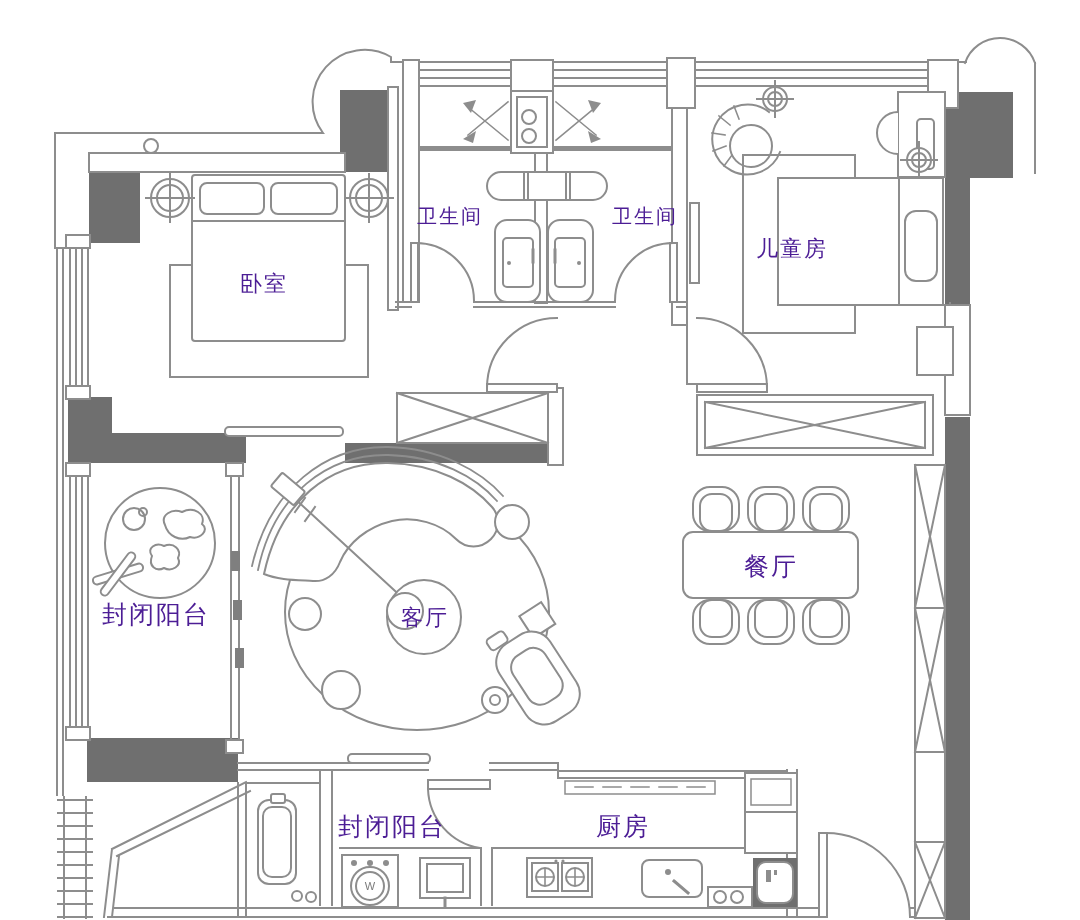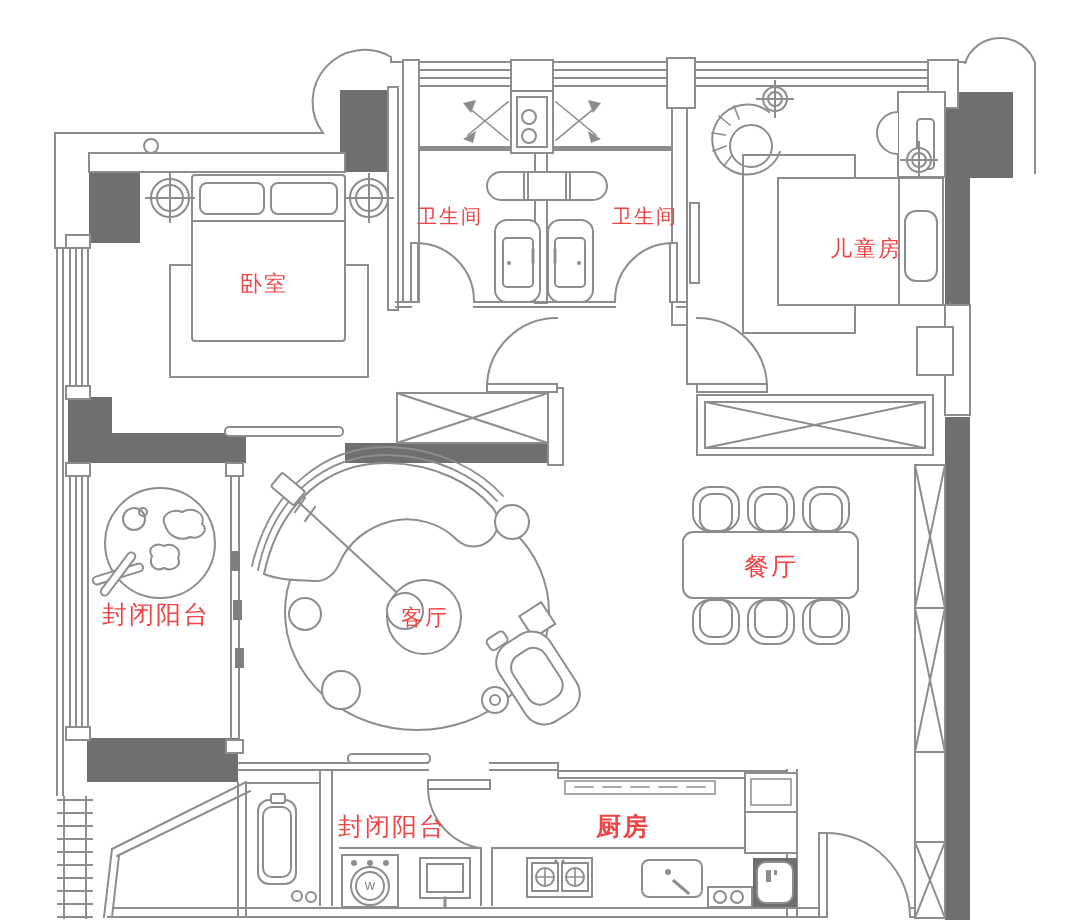--- a/index.html
+++ b/index.html
@@ -1,21 +1,21 @@
 <!DOCTYPE html>
 <html><head>
 <meta charset="utf-8">
 <style>
   html,body{margin:0;padding:0;background:#fff;}
   .plan{position:relative;width:1080px;height:920px;background:#fff;overflow:hidden;}
   .plan svg{position:absolute;left:0;top:0;}
   .room-label{
     position:absolute;transform:translate(-50%,-50%);
     font-family:"Liberation Sans","DejaVu Sans",sans-serif;
-    color:#ef4444;letter-spacing:2px;white-space:nowrap;user-select:none;
+    color:#4c1d95;letter-spacing:2px;white-space:nowrap;user-select:none;
   }
   .lbl-22{font-size:22px;} .lbl-21{font-size:25px;} .lbl-20{font-size:20px;}
   .lbl-w{font-size:11px;letter-spacing:0;color:#7a7a7a;}
 </style>
 </head>
 <body>
 
 <div class="plan">
 <svg width="1080" height="920" viewBox="0 0 1080 920" fill="none" stroke="#8d8d8d" stroke-width="2" stroke-linecap="square">
 
@@ -346,20 +346,20 @@
 
     <rect x="745" y="773" width="52" height="80" fill="#fff"></rect>
     <path d="M745,812 H797"></path>
     <rect x="751" y="779" width="40" height="26" stroke-width="1.5"></rect>
   </g>
 </svg>
 
 <div class="room-label lbl-22" style="left:264px;top:284px;">卧室</div>
 <div class="room-label lbl-20" style="left:450px;top:216px;">卫生间</div>
 <div class="room-label lbl-20" style="left:645px;top:216px;">卫生间</div>
-<div class="room-label lbl-22" style="left:866px;top:249px;">儿童房</div>
+<div class="room-label lbl-22" style="left:792px;top:249px;">儿童房</div>
 <div class="room-label lbl-21" style="left:156px;top:614px;">封闭阳台</div>
 <div class="room-label lbl-22" style="left:425px;top:618px;">客厅</div>
 <div class="room-label lbl-21" style="left:771px;top:566px;">餐厅</div>
 <div class="room-label lbl-21" style="left:392px;top:826px;">封闭阳台</div>
-<div class="room-label lbl-21" style="left:623px;top:826px;font-weight:bold;">厨房</div>
+<div class="room-label lbl-21" style="left:623px;top:826px;">厨房</div>
 <div class="room-label lbl-w" style="left:370px;top:886px;">W</div>
 </div>
 
 </body></html>

